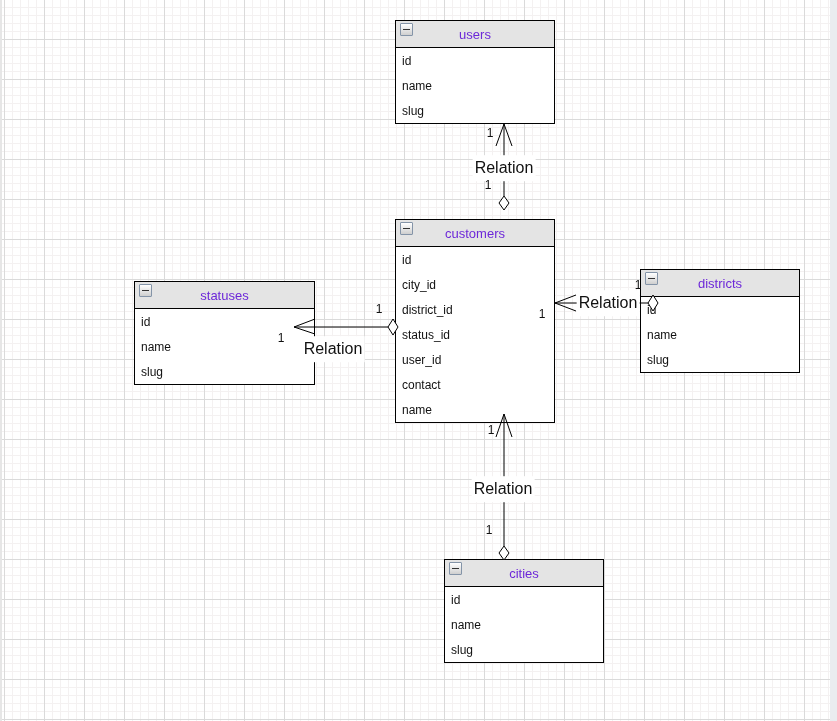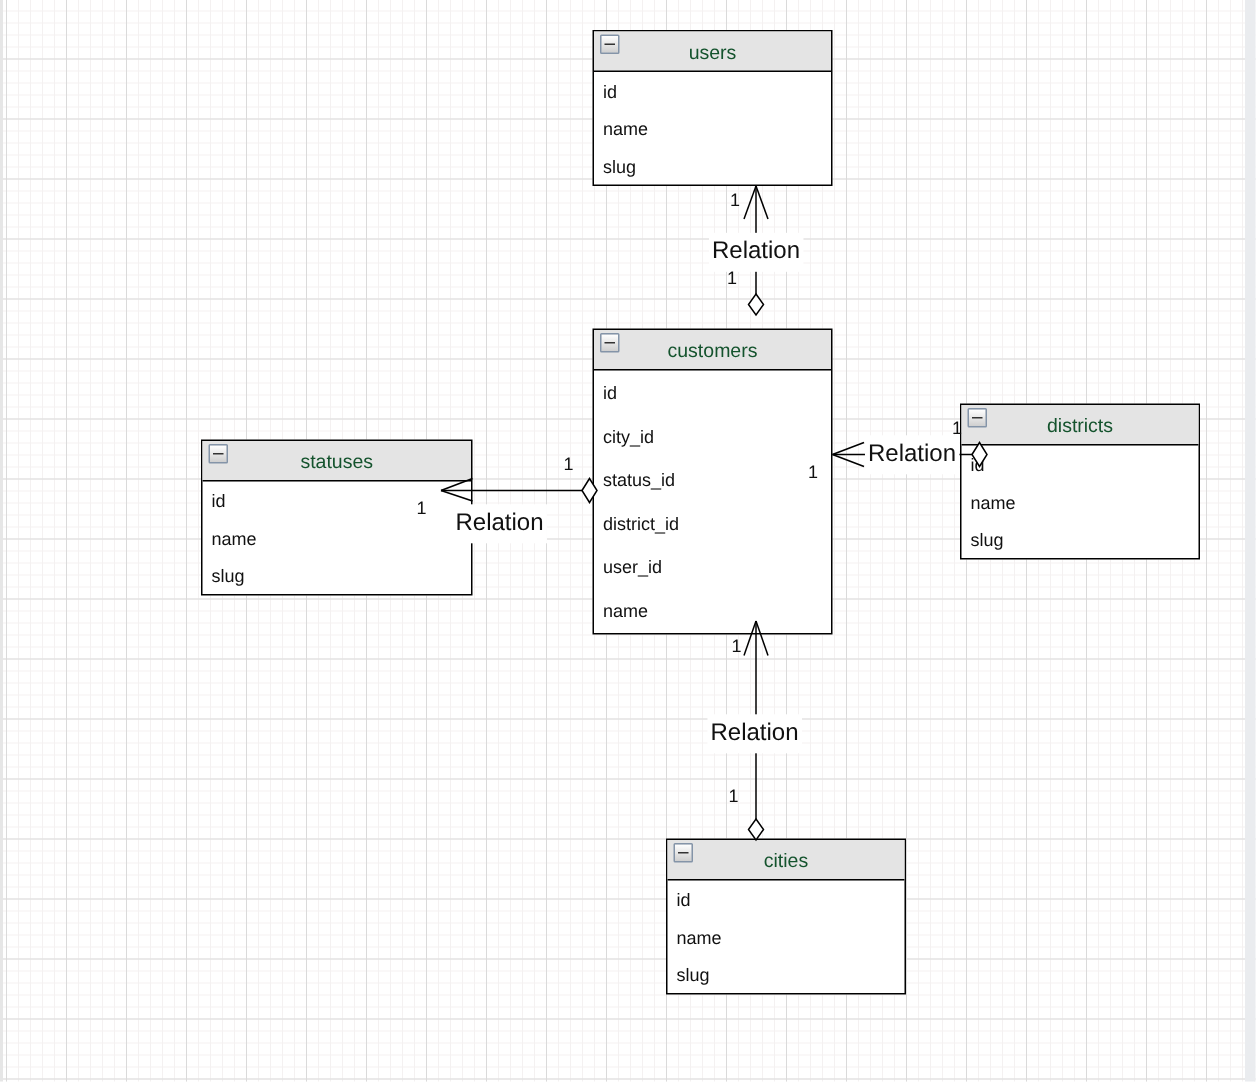--- a/index.html
+++ b/index.html
@@ -24,21 +24,21 @@
 
   .entity{
     position:absolute;box-sizing:border-box;
     background:#ffffff;border:1px solid #000000;
     display:flex;flex-direction:column;
   }
   .entity-header{
     position:relative;height:26px;flex:0 0 26px;
     background:#e4e4e4;border-bottom:1px solid #000000;
     display:flex;align-items:center;justify-content:center;
-    font-size:13px;color:#14532d;
+    font-size:13px;color:#6d28d9;
   }
   .collapse-btn{
     position:absolute;left:4px;top:2px;
     width:11px;height:11px;box-sizing:content-box;
     border:1px solid #8494a8;border-radius:1px;
     background:linear-gradient(#ffffff,#cfcfcf);
     display:flex;align-items:center;justify-content:center;
     cursor:pointer;
   }
   .minus-glyph{width:7px;height:1px;background:#333;}
@@ -80,28 +80,29 @@
   <div class="entity" style="left:395px;top:219px;width:160px;height:204px">
     <div class="entity-header">
       <span class="collapse-btn">
           <span class="minus-glyph"></span>
         </span>
       <span>customers</span>
     </div>
     <div class="entity-body">
       <div class="entity-row">id</div>
       <div class="entity-row">city_id</div>
+      <div class="entity-row">district_id</div>
       <div class="entity-row">status_id</div>
-      <div class="entity-row">district_id</div>
       <div class="entity-row">user_id</div>
+      <div class="entity-row">contact</div>
       <div class="entity-row">name</div>
     </div>
   </div>
 
-  <div class="entity" style="left:134px;top:293px;width:181px;height:104px">
+  <div class="entity" style="left:134px;top:281px;width:181px;height:104px">
     <div class="entity-header">
       <span class="collapse-btn">
           <span class="minus-glyph"></span>
         </span>
       <span>statuses</span>
     </div>
     <div class="entity-body">
       <div class="entity-row">id</div>
       <div class="entity-row">name</div>
       <div class="entity-row">slug</div>

